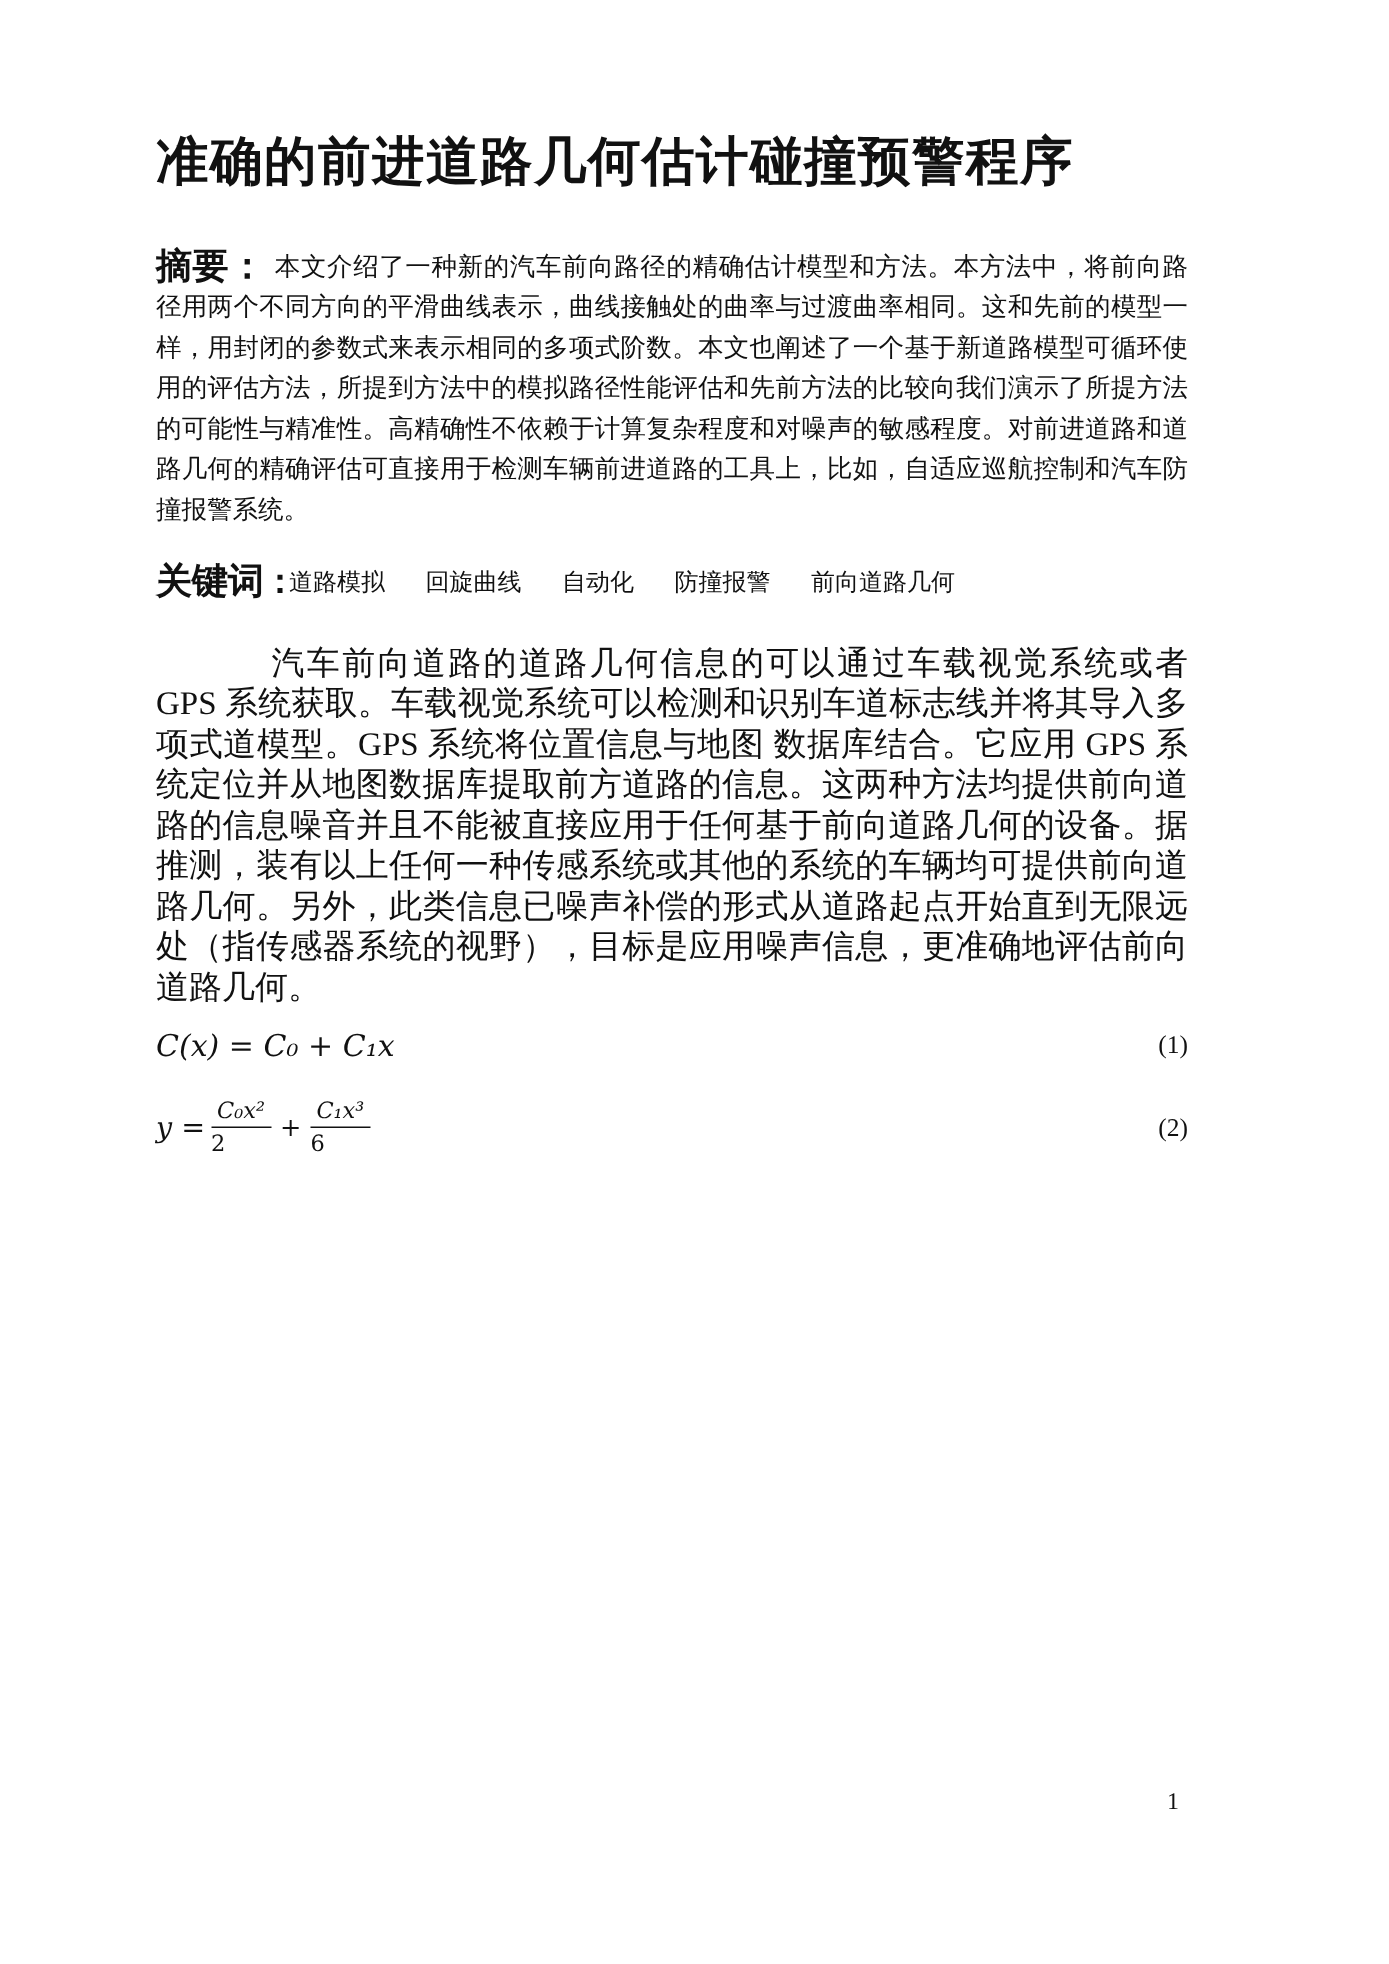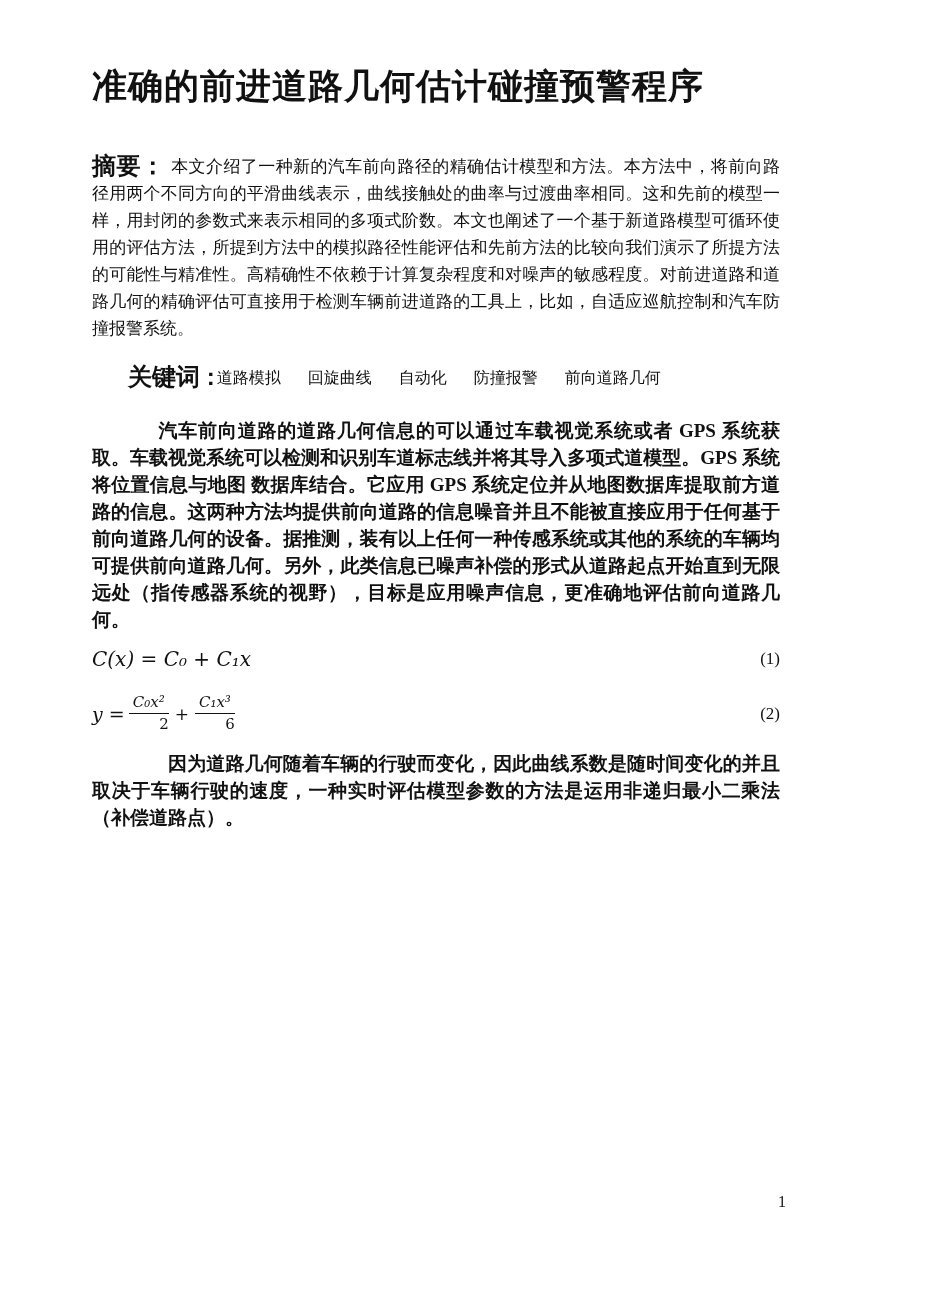--- a/index.html
+++ b/index.html
@@ -6,70 +6,68 @@
   body{
     width:926px;height:1309px;
     background:#ffffff;
     font-family:"Liberation Serif","DejaVu Serif",serif;
     color:#111111;
     position:relative;
     overflow:hidden;
   }
   .page{
     position:absolute;
-    left:92px; top:0;
+    left:104px; top:0;
     width:688px;
-    padding-top:62px;
+    padding-top:84px;
   }
   .doc-title{
     font-family:"Liberation Sans","DejaVu Sans",sans-serif;
     font-weight:bold;
     font-size:35px;
     line-height:1.35;
     letter-spacing:1px;
     margin:0;
   }
   .abstract{
-    margin-top:44px;
+    margin-top:33px;
     font-size:17px;
     line-height:27px;
     text-align:justify;
   }
   .label-big{
     font-family:"Liberation Sans","DejaVu Sans",sans-serif;
     font-weight:bold;
     font-size:24px;
     line-height:1;
     vertical-align:-2px;
     padding-right:6px;
   }
   .keywords{
     margin-top:22px;
     font-size:16px;
     line-height:27px;
     white-space:nowrap;
-    margin-left:36px;
   }
   .keywords .label-big{padding-right:2px;}
   .keyword{margin-right:27px;}
   .keyword:last-child{margin-right:0;}
   .section-heading{
     font-family:"Liberation Sans","DejaVu Sans",sans-serif;
     font-weight:bold;
     font-size:25px;
     line-height:1.2;
     margin:40px 0 0 0;
     letter-spacing:2px;
   }
   .para{
-    font-size:19px;
+    font-size:22px;
     line-height:27px;
     text-align:justify;
     margin:0;
-    font-weight:bold;
   }
   .para.indent{text-indent:3.5em;}
   .p1{margin-top:26px;}
   .p2{margin-top:16px;}
   .p3{margin-top:12px;}
   .p4{margin-top:14px;}
   .para.indent-big{text-indent:4em;}
   .equation-row{
     display:flex;
     align-items:center;
@@ -87,21 +85,21 @@
   }
   .eq2-row{margin:22px 0 16px 0;}
   .eq-lhs{
     font-family:"DejaVu Serif","Liberation Serif",serif;
     font-style:italic;
     font-size:19px;
   }
   .frac{
     display:inline-flex;
     flex-direction:column;
-    text-align:right;
+    text-align:left;
     vertical-align:middle;
     font-family:"DejaVu Serif","Liberation Serif",serif;
     font-style:italic;
     font-size:15px;
     line-height:1.25;
     margin:0 4px;
   }
   .frac .num{border-bottom:1.5px solid #111;padding:0 4px 1px 4px;}
   .frac .den{padding-top:1px;font-style:normal;}
   .eq-operator{
@@ -148,17 +146,16 @@
       </span>
       <span class="eq-operator">+</span>
       <span class="frac">
         <span class="num">C₁x³</span>
         <span class="den">6</span>
       </span>
     </span>
     <span class="eq-number">(2)</span>
   </div>
 
-  <p class="para indent-big para p4">因为道路几何随着车辆的行驶而变化，因此曲线系数是随时间变化的并且取决于车辆行驶的速度，一种实时评估模型参数的方法是运用非递归最小二乘法（补偿道路点）。</p>
 
 </div>
 
 <div class="page-number">1</div>
 
 </body></html>

